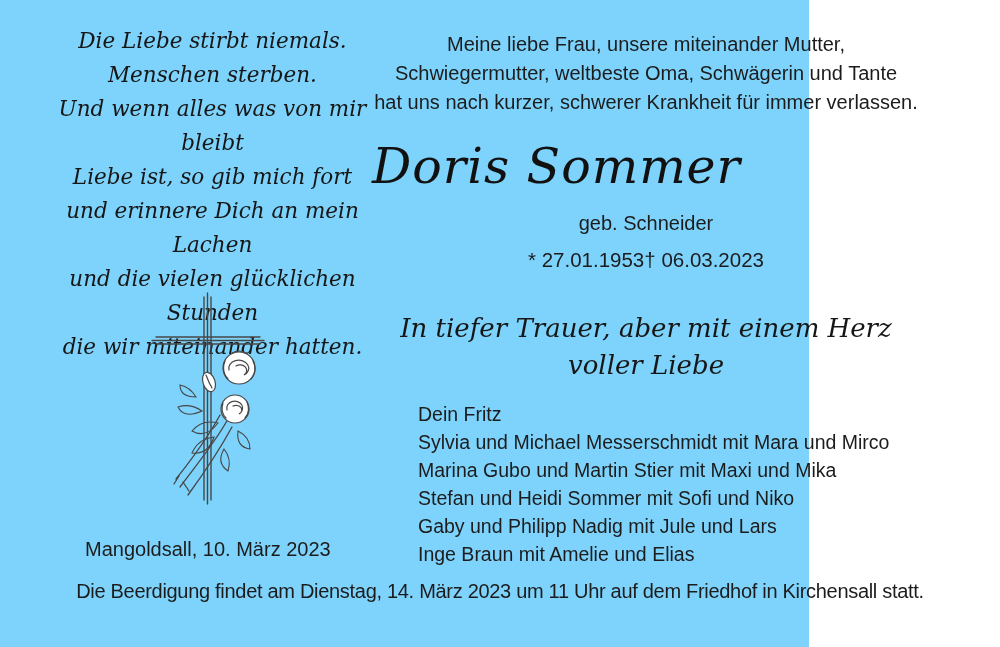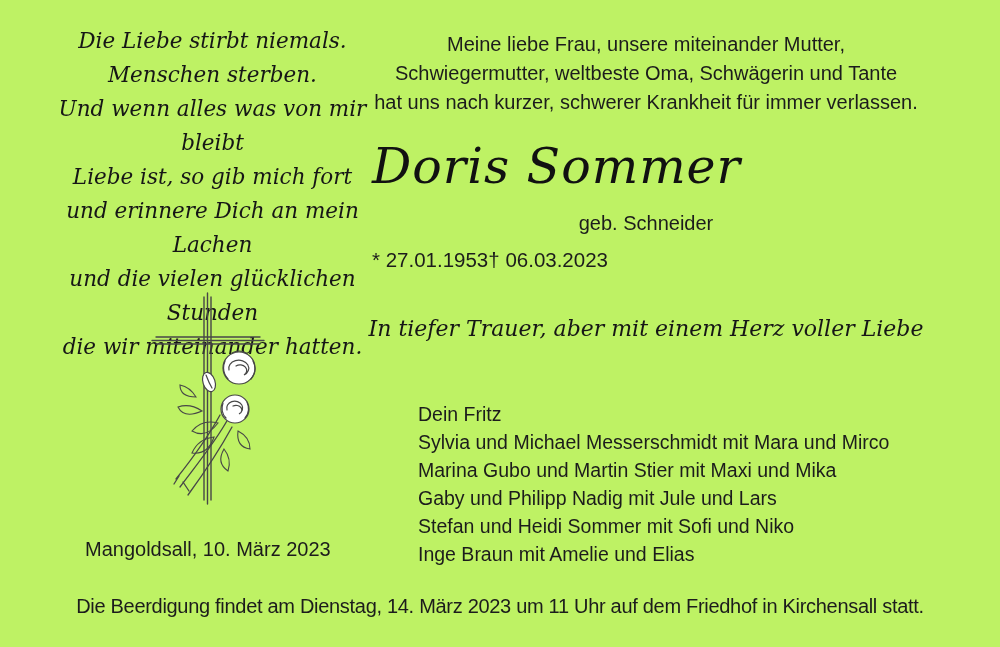--- a/index.html
+++ b/index.html
@@ -7,23 +7,23 @@
     padding: 0;
     width: 1000px;
     height: 647px;
     background: #ffffff;
     font-family: "Liberation Sans", sans-serif;
     color: #1c1c1c;
     overflow: hidden;
   }
   .page {
     position: relative;
-    width: 1000px;
+    width: 809px;
     height: 647px;
-    background: #bef264;
+    background: #7dd3fc;
   }
   
   .poem {
     position: absolute;
     left: 35px;
     top: 24px;
     width: 355px;
     text-align: center;
     font-family: "DejaVu Serif", serif;
     font-style: italic;
@@ -85,49 +85,50 @@
     text-align: center;
     font-size: 20px;
     color: #1c1c1c;
   }
   .dates-row {
     position: absolute;
     left: 0;
     top: 248px;
     width: 548px;
     display: flex;
+    justify-content: center;
     font-size: 20.5px;
     color: #1c1c1c;
   }
   .mourning {
     position: absolute;
     left: -10px;
     top: 310px;
     width: 568px;
     text-align: center;
     font-family: "DejaVu Serif", serif;
     font-style: italic;
-    font-size: 22px;
+    font-size: 26px;
     line-height: 37px;
     color: #161616;
   }
   .family {
     position: absolute;
     left: 46px;
     top: 400px;
     width: 502px;
     text-align: left;
     font-size: 19.5px;
     line-height: 28px;
     color: #1c1c1c;
   }
   .funeral-notice {
     position: absolute;
     left: 0;
-    top: 595px;
+    top: 580px;
     width: 1000px;
     text-align: center;
     font-size: 20px;
     letter-spacing: -0.3px;
     color: #1c1c1c;
   }
   .art-stroke {
     stroke: #474747;
     fill: none;
     stroke-linecap: round;
@@ -211,21 +212,21 @@
     </div>
 
     <div class="mourning">
       <div>In tiefer Trauer, aber mit einem Herz voller Liebe</div>
     </div>
 
     <div class="family">
       <div>Dein Fritz</div>
       <div>Sylvia und Michael Messerschmidt mit Mara und Mirco</div>
       <div>Marina Gubo und Martin Stier mit Maxi und Mika</div>
+      <div>Stefan und Heidi Sommer mit Sofi und Niko</div>
       <div>Gaby und Philipp Nadig mit Jule und Lars</div>
-      <div>Stefan und Heidi Sommer mit Sofi und Niko</div>
       <div>Inge Braun mit Amelie und Elias</div>
     </div>
   </div>
 
   <div class="funeral-notice">Die Beerdigung findet am Dienstag, 14. März 2023 um 11 Uhr auf dem Friedhof in Kirchensall statt.</div>
 
 </div>
 
 </body></html>

